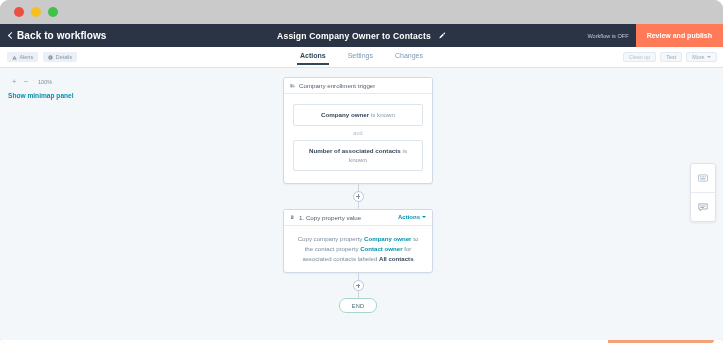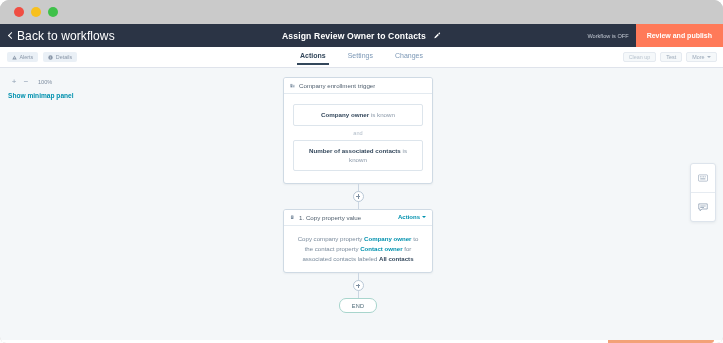--- a/index.html
+++ b/index.html
@@ -61,22 +61,22 @@
     background: #2b3445;
     display: flex;
     align-items: center;
     box-sizing: border-box;
   }
   .back-link {
     display: flex;
     align-items: center;
     gap: 4px;
     color: #ffffff;
-    font-size: 12px;
-    font-weight: normal;
+    font-size: 10px;
+    font-weight: bold;
     padding-left: 7px;
     letter-spacing: 0.1px;
     cursor: pointer;
     white-space: nowrap;
   }
   .chevron-left {
     display: inline-block;
     width: 6px;
     height: 6px;
     position: relative;
@@ -495,21 +495,21 @@
     </div>
   </div>
 
   <div class="app-header">
     <div class="back-link">
       <span class="chevron-left"></span>
       <span>Back to workflows</span>
     </div>
 
     <div class="header-title-wrap">
-      <span class="header-title">Assign Review Owner to Contacts</span>
+      <span class="header-title">Assign Company Owner to Contacts</span>
       <svg class="pencil-icon" viewBox="0 0 16 16">
         <path d="M11.8 1.6a1.4 1.4 0 0 1 2 2L12.6 4.9 10.5 2.8zM9.6 3.7l2.1 2.1-6.2 6.2-2.8.7.7-2.8z" fill="#ffffff"></path>
       </svg>
     </div>
 
     <div class="header-right">
       <span class="workflow-status">Workflow is OFF</span>
       <button class="publish-btn">Review and publish</button>
     </div>
   </div>

